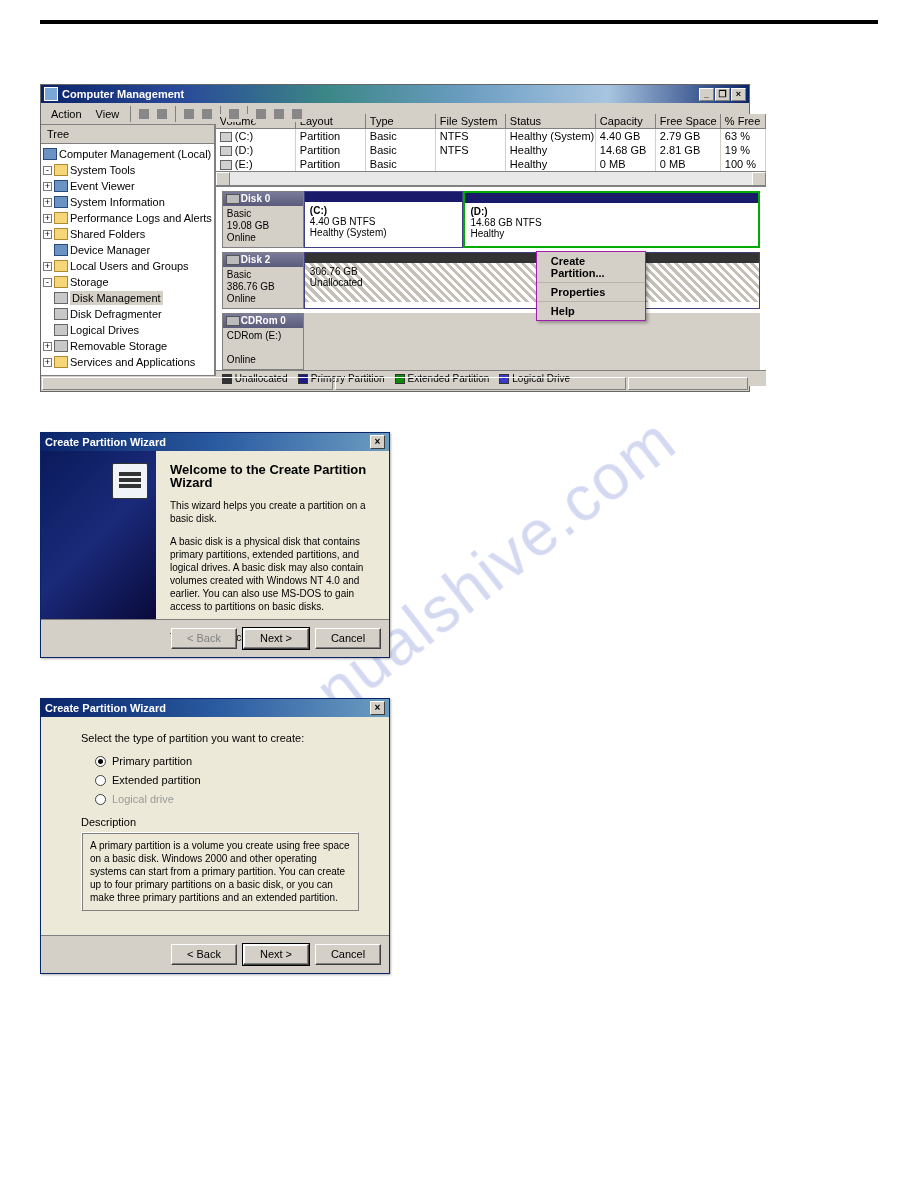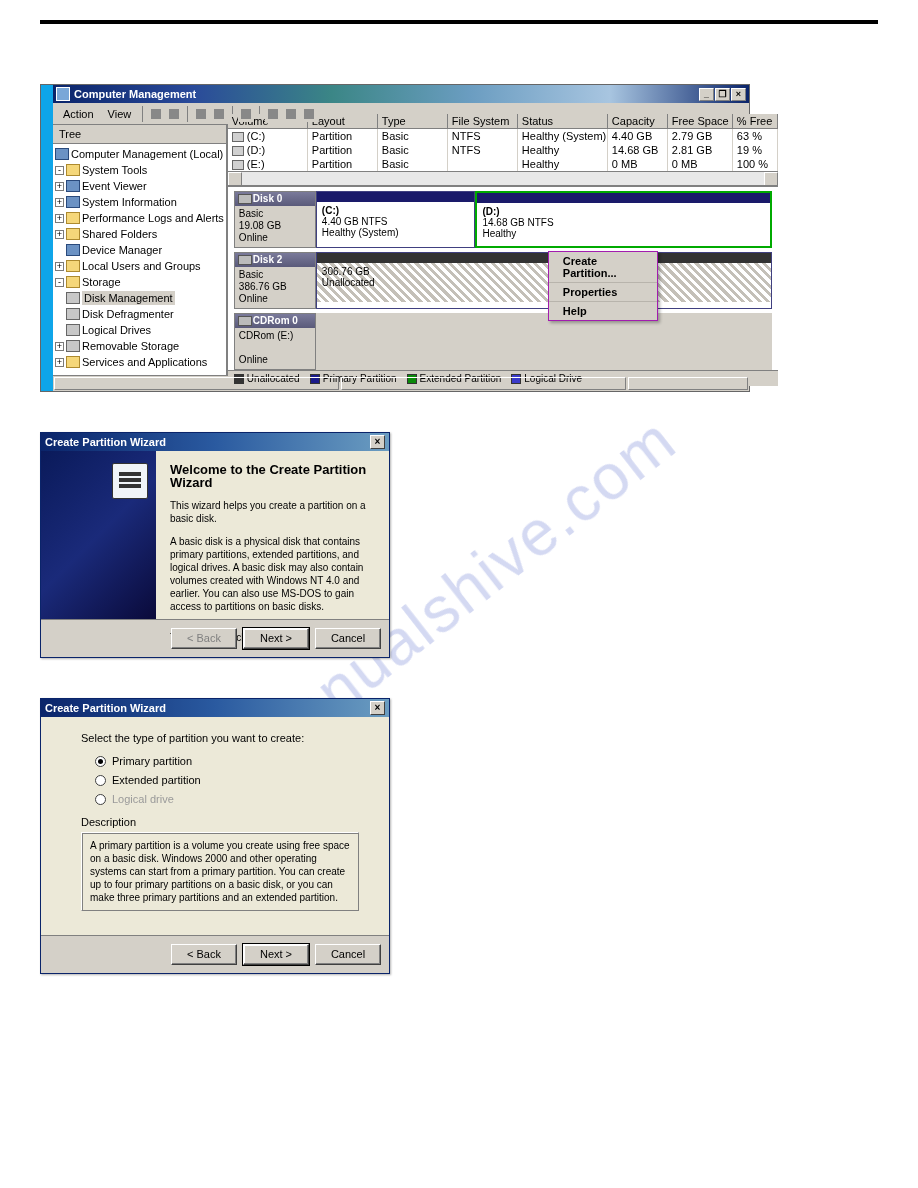--- a/index.html
+++ b/index.html
@@ -1,20 +1,20 @@
 <!DOCTYPE html>
 <html><head>
 <meta charset="utf-8">
 <style>
   * { box-sizing: border-box; margin: 0; padding: 0; font-family: Tahoma, Arial, sans-serif; }
   body { background: #fff; width: 918px; margin: 0 auto; padding: 20px 40px; font-size: 11px; color: #000; }
   .topbar { height: 4px; background: #000; margin-bottom: 60px; }
 
   
-  .cmgmt { width: 710px; border: 1px solid #666; background: #0ea5e9; margin-bottom: 40px; padding-left: 12px; }
+  .cmgmt { width: 710px; border: 1px solid #666; background: #0ea5e9; margin-bottom: 40px; }
   .titlebar { display: flex; align-items: center; height: 18px; background: linear-gradient(90deg,#0a246a,#2a4a9a 20%,#3b8686 40%,#6b9dc1 60%,#a8c5e0 80%,#0a246a); color: #fff; font-size: 11px; font-weight: bold; padding: 0 3px; }
   .titlebar .ticon { width:14px; height:14px; background:#7aa7d8; border:1px solid #fff; margin-right:4px; }
   .titlebar .spacer { flex:1; }
   .winbtns { display:flex; gap:1px; }
   .winbtns div { width:15px; height:13px; background:#d4d0c8; border:1px solid #fff; border-right-color:#808080; border-bottom-color:#808080; font-size:9px; text-align:center; line-height:11px; color:#000; }
   .menubar { display:flex; align-items:center; height:22px; background:#d4d0c8; border-bottom:1px solid #808080; font-size:11px; padding:0 4px; gap:2px; }
   .menubar span { padding:2px 6px; }
   .menubar .sep { width:1px; height:16px; background:#808080; margin:0 3px; }
   .tb-ico { width:16px; height:16px; background:#d4d0c8; border:1px solid #d4d0c8; display:inline-block; position:relative; }
   .tb-ico::before { content:""; position:absolute; inset:2px; background:#888; }

